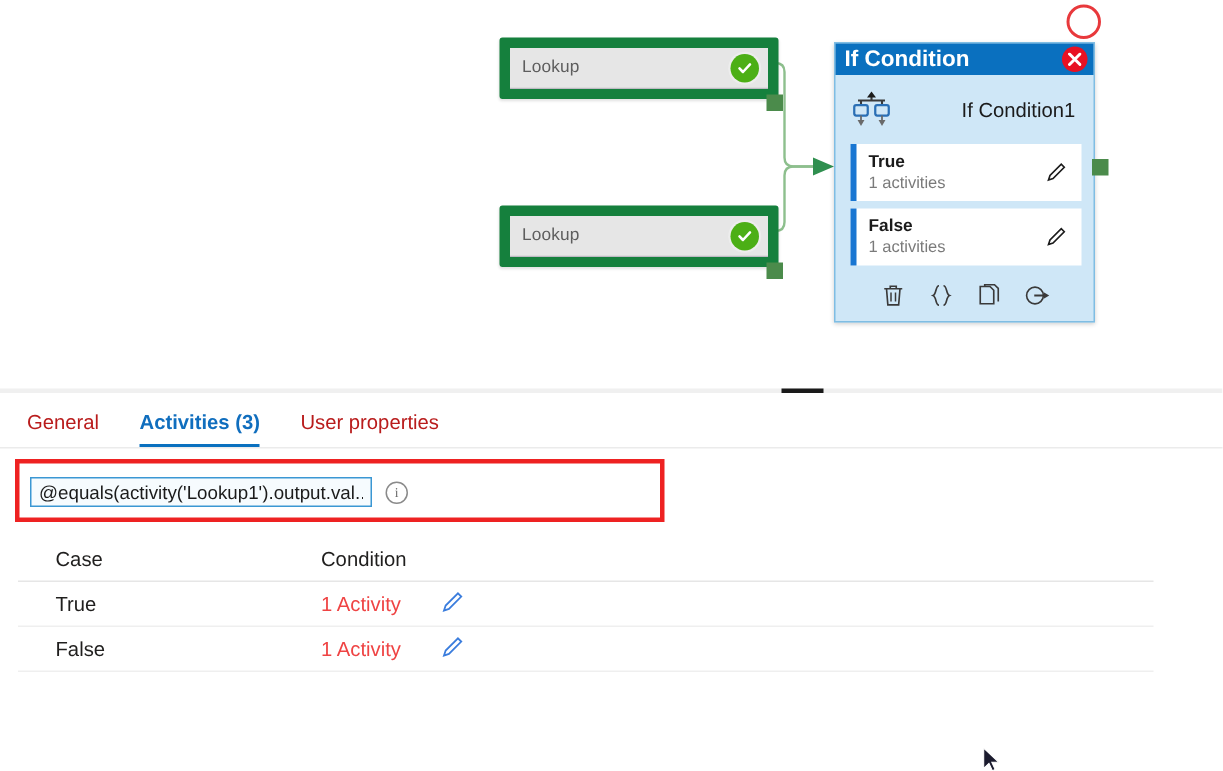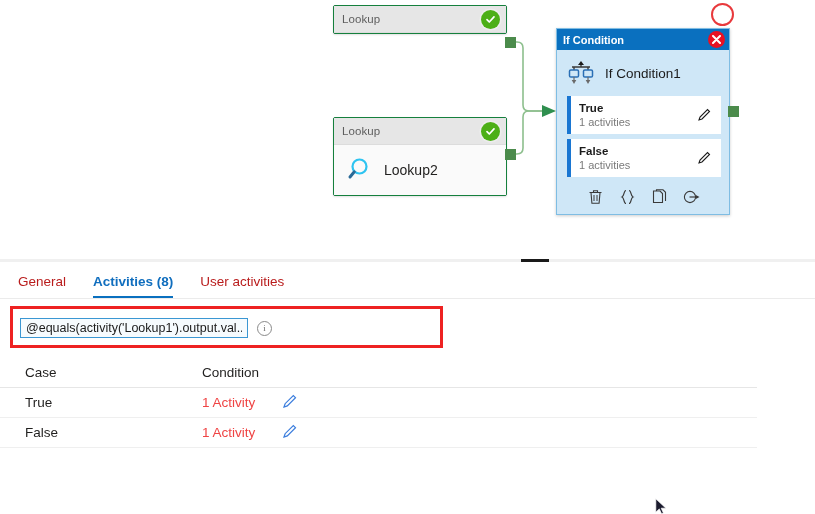--- a/index.html
+++ b/index.html
@@ -7,43 +7,43 @@
     width:815px;height:514px;
     background:#ffffff;
     font-family:"Liberation Sans","DejaVu Sans",sans-serif;
     font-size:13px;color:#201f1e;
     position:relative;overflow:hidden;
     -webkit-font-smoothing:antialiased;
   }
   
   #canvas{position:absolute;left:0;top:0;width:815px;height:250px;background:#fff;}
 
-  .node{position:absolute;width:172px;background:#a21caf;border:1px solid #15803d;
-        box-shadow:0 1px 2px rgba(0,0,0,.12);border-radius:2px;}
+  .node{position:absolute;width:172px;background:#a21caf;border:7px solid #15803d;
+        box-shadow:0 1px 2px rgba(0,0,0,.12);border-radius:2px;margin-top:20px;}
   .node-head{height:26px;background:#e6e6e6;border-bottom:1px solid #dcdcdc;
              display:flex;align-items:center;padding:0 8px;}
   .node-head .t{font-size:11.5px;color:#5e5e5e;letter-spacing:.1px;}
   .node-body{height:50px;display:flex;align-items:center;padding:0 12px;background:#fafafa;}
   .node-body .nm{font-size:14px;color:#201f1e;margin-left:12px;}
   .status-ok{position:absolute;right:6px;top:4px;width:19px;height:19px;border-radius:50%;
              background:#4caf16;display:flex;align-items:center;justify-content:center;
              box-shadow:0 0 0 1.5px #ededed;}
   .status-ok svg{display:block;}
 
   .port{position:absolute;width:11px;height:11px;background:#4b8b4b;}
 
   
   #ifcond{position:absolute;left:556px;top:28px;width:172px;
           background:#cfe7f7;border:1px solid #7fbde3;box-shadow:0 1px 3px rgba(0,0,0,.2);}
   #ifcond .hd{height:21px;background:#0a70bf;display:flex;align-items:center;
               padding:0 6px;position:relative;}
-  #ifcond .hd .ttl{color:#fff;font-size:11px;font-weight:bold;}
+  #ifcond .hd .ttl{color:#fff;font-size:15px;font-weight:bold;}
   .close-btn{position:absolute;right:4px;top:2px;width:17px;height:17px;border-radius:50%;
              background:#e81123;display:flex;align-items:center;justify-content:center;cursor:pointer;}
-  #ifcond .titlerow{display:flex;align-items:center;padding:9px 8px 8px 10px;}
+  #ifcond .titlerow{display:flex;align-items:center;padding:9px 8px 8px 10px;gap:36px;}
   #ifcond .titlerow .nm{font-size:13.5px;color:#1b1b1b;margin-left:10px;}
   .branch{margin:0 8px 5px 10px;background:#fff;height:38px;display:flex;align-items:center;
           border-left:4px solid #1976d2;position:relative;cursor:pointer;}
   .branch .lbls{padding-left:8px;}
   .branch .l1{font-size:11.5px;color:#1b1b1b;font-weight:bold;line-height:14px;}
   .branch .l2{font-size:11px;color:#7a7a7a;line-height:14px;}
   .branch .pen{position:absolute;right:9px;top:11px;}
   .toolbar{display:flex;align-items:center;justify-content:center;gap:14px;
            height:30px;padding-bottom:2px;}
   .toolbar .ic{cursor:pointer;display:flex;align-items:center;justify-content:center;
@@ -70,21 +70,21 @@
            display:flex;align-items:center;}
   #exprrow .lab{font-size:13.5px;color:#201f1e;width:155px;}
   .expr-input{width:228px;height:20px;box-sizing:border-box;border:1px solid #3b97d3;
               background:#f6fbfe;font-family:"Liberation Sans","DejaVu Sans",sans-serif;
               font-size:12.5px;color:#1b1b1b;padding:0 5px;outline:none;}
   .info-ic{margin-left:9px;width:13px;height:13px;border:1px solid #8a8a8a;border-radius:50%;
            color:#6b6b6b;font-size:9px;display:flex;align-items:center;justify-content:center;
            font-family:"Liberation Serif",serif;cursor:pointer;}
 
   
-  #tbl{position:absolute;left:0;top:358px;width:757px;}
+  #tbl{position:absolute;left:12px;top:358px;width:757px;}
   .trow{display:flex;align-items:center;height:29px;border-bottom:1px solid #efefef;
         padding-left:25px;}
   .trow.hdr{border-bottom:1px solid #e6e6e6;}
   .c-case{width:177px;font-size:13.5px;color:#201f1e;}
   .c-act{width:80px;font-size:13.5px;color:#ef4444;}
   .hdr .c-case,.hdr .c-act{color:#201f1e;}
   .editpen{cursor:pointer;}
 
   #cursor{position:absolute;left:655px;top:498px;}
 </style>
@@ -112,29 +112,20 @@
   </div>
 
   <div class="node" style="left:333px;top:117px;">
     <div class="node-head">
       <span class="t">Lookup</span>
       <span class="status-ok">
         <svg width="11" height="11" viewBox="0 0 11 11">
             <path d="M2 5.6 L4.3 8 L9 2.9" stroke="#fff" stroke-width="1.7" fill="none" stroke-linecap="round" stroke-linejoin="round"></path>
           </svg>
       </span>
-    </div>
-    <div class="node-body">
-      <span>
-        <svg width="26" height="26" viewBox="0 0 26 26">
-          <circle cx="13.5" cy="10.5" r="7" stroke="#2ec4f1" stroke-width="2.2" fill="none"></circle>
-          <line x1="8.3" y1="15.8" x2="4" y2="21" stroke="#2b6a97" stroke-width="3" stroke-linecap="round"></line>
-        </svg>
-      </span>
-      <span class="nm">Lookup2</span>
     </div>
     <div class="port" style="left:171px;top:31px;"></div>
   </div>
 
   <div id="ifcond">
     <div class="hd">
       <span class="ttl">If Condition</span>
       <span class="close-btn">
         <svg width="9" height="9" viewBox="0 0 9 9">
             <path d="M1 1 L8 8 M8 1 L1 8" stroke="#fff" stroke-width="2" stroke-linecap="round"></path>
@@ -213,22 +204,22 @@
 
   <div class="annot-circle"></div>
 </div>
 
 <div id="splitter">
   <div class="grip"></div>
 </div>
 
 <div id="tabs">
   <div class="tab">General</div>
-  <div class="tab active">Activities (8)</div>
-  <div class="tab">User activities</div>
+  <div class="tab active">Activities (3)</div>
+  <div class="tab">User properties</div>
 </div>
 
 <div id="exprbox"></div>
 <div id="exprrow">
   <input class="expr-input" type="text" value="@equals(activity('Lookup1').output.val..." style="">
   <span class="info-ic">i</span>
 </div>
 
 <div id="tbl">
   <div class="trow hdr">

